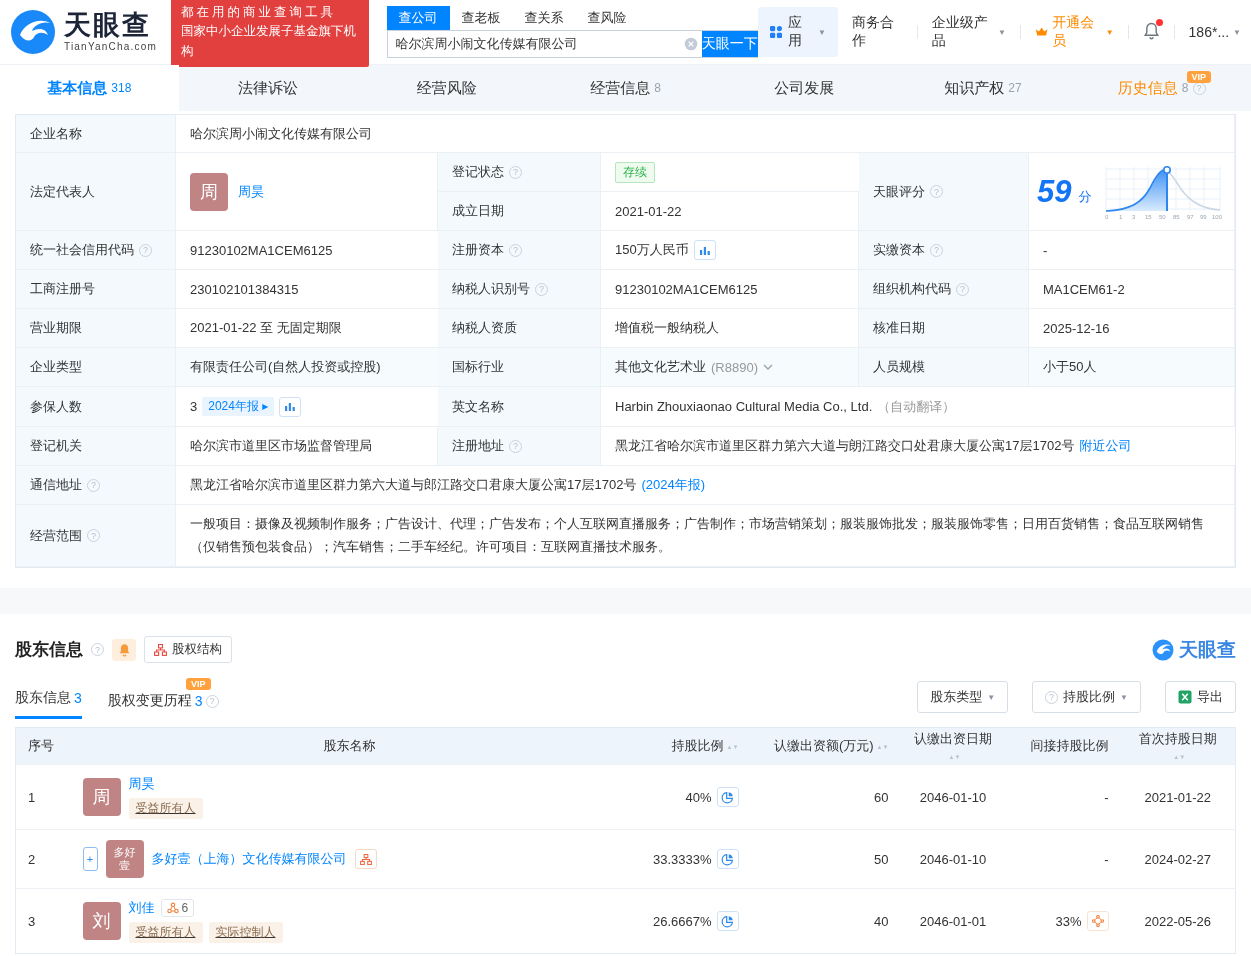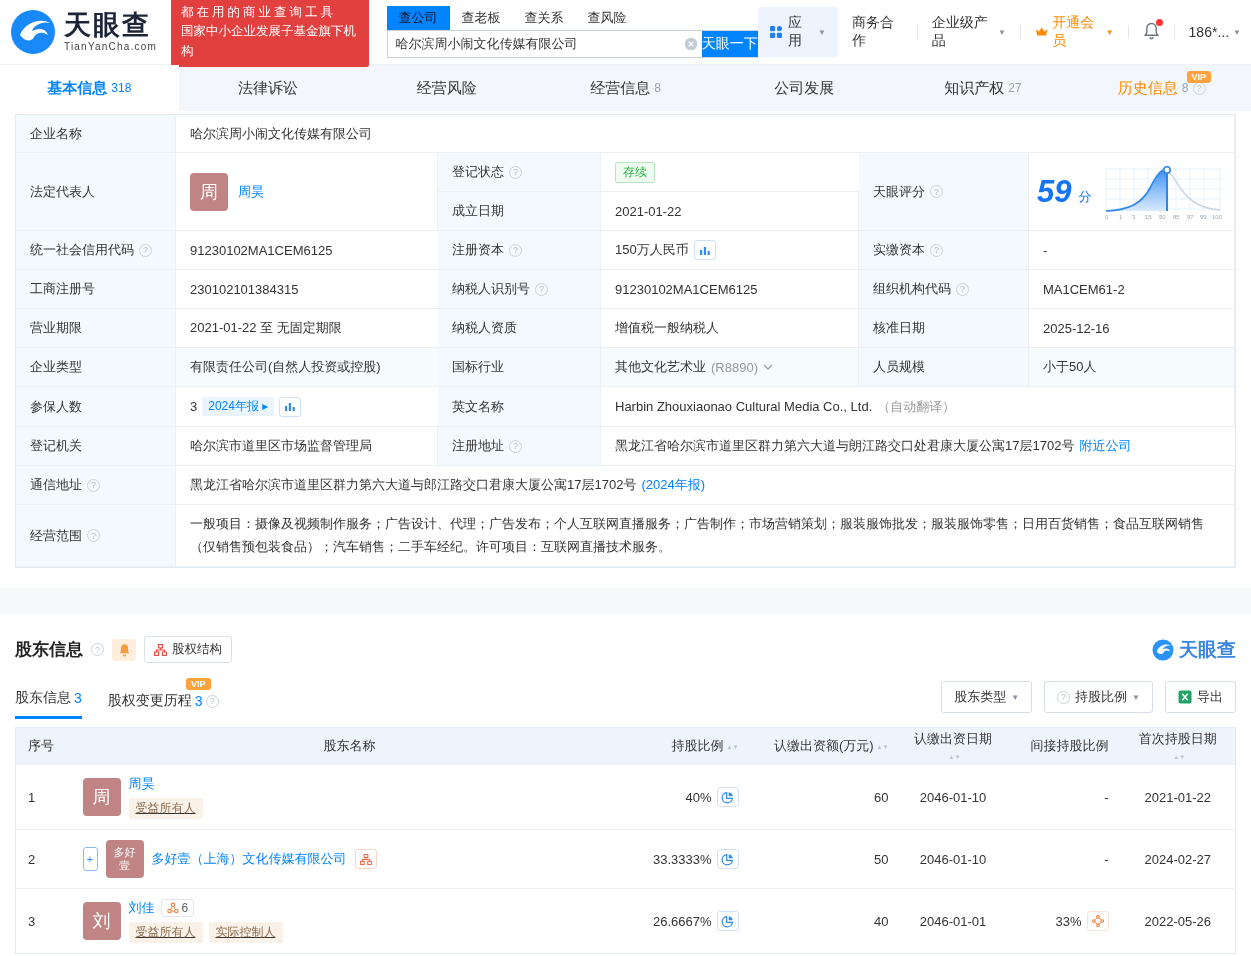--- a/index.html
+++ b/index.html
@@ -12,21 +12,21 @@
   .hdr { height:64px; display:flex; align-items:center; padding:0 10px; background:#fff; }
   .logo { display:flex; align-items:center; gap:8px; }
   .logo-swirl { width:46px; height:46px; }
   .logo-txt .cn { font-size:27px; font-weight:700; color:#1c2438; letter-spacing:2px; line-height:1; }
   .logo-txt .en { font-size:10px; color:#444; letter-spacing:1.2px; margin-top:2px; }
   .promo { margin-left:14px; background:#e23f3f; color:#fff; padding:6px 10px; border-radius:2px; line-height:1.55; font-size:12.5px; }
   .promo div:first-child { letter-spacing:3px; }
   .search-wrap { margin-left:18px; width:392px; }
   .s-tabs { display:flex; font-size:13px; }
   .s-tab { padding:3px 12px; color:#333; cursor:pointer; }
-  .s-tab.on { background:#0084ff; color:#0f172a; }
+  .s-tab.on { background:#0084ff; color:#ffffff; }
   .s-box { display:flex; border:1px solid #c9d2dc; border-right:none; height:28px; }
   .s-input { flex:1; display:flex; align-items:center; padding:0 8px; font-size:13px; color:#333; }
   .s-clear { width:22px; display:flex; align-items:center; justify-content:center; color:#b9c2cc; }
   .s-btn { width:56px; background:#0084ff; color:#fff; border:none; font-size:14px; cursor:pointer; }
   .hnav { margin-left:auto; display:flex; align-items:center; gap:14px; font-size:14px; color:#333; }
   .hnav .sep { width:1px; height:14px; background:#e3e6ea; }
   .apps-btn { display:flex; align-items:center; gap:6px; background:#edf4fd; padding:7px 12px; border-radius:3px; cursor:pointer; }
   .caret { font-size:8px; color:#8a94a0; }
   .vip-link { color:#ff8a00; display:flex; align-items:center; gap:4px; cursor:pointer; }
   .vip-link .caret { color:#ff8a00; }
@@ -67,21 +67,21 @@
   .sec-title { font-size:17px; font-weight:700; color:#222; }
   .bell-btn { width:24px; height:22px; background:#fdeedd; border:none; border-radius:3px; display:flex; align-items:center; justify-content:center; cursor:pointer; }
   .struct-btn { display:flex; align-items:center; gap:5px; border:1px solid #dbe1e8; background:#fff; border-radius:3px; padding:4px 9px; font-size:12.5px; color:#333; cursor:pointer; }
   .wm { margin-left:auto; display:flex; align-items:center; gap:5px; opacity:.92; }
   .wm span { font-size:19px; font-weight:700; color:#2a7de1; }
   .sec-tabs { display:flex; align-items:flex-end; gap:26px; margin-top:18px; position:relative; }
   .sec-tab { font-size:14px; color:#333; padding-bottom:9px; position:relative; cursor:pointer; display:flex; gap:3px; align-items:center; }
   .sec-tab.on { border-bottom:3px solid #0084ff; }
   .sec-tab .cnt { color:#0084ff; }
   .sec-tab .vipb { top:-14px; right:8px; }
-  .sec-actions { margin-left:auto; display:flex; gap:12px; margin-bottom:6px; }
+  .sec-actions { margin-left:auto; display:flex; gap:24px; margin-bottom:6px; }
   .act-btn { display:flex; align-items:center; gap:5px; border:1px solid #d8dee6; background:#fff; border-radius:3px; padding:6px 12px; font-size:13px; color:#333; cursor:pointer; }
 
   
   .sh-table { width:100%; border:1px solid #e4eaf1; border-collapse:collapse; margin-top:8px; }
   .sh-table th { background:#edf4fb; font-weight:400; font-size:13px; color:#333; height:37px; padding:0 12px; }
   .sh-table td { border-top:1px solid #edf1f6; padding:10px 12px; font-size:13px; color:#333; height:58px; }
   .sorts { display:inline-flex; flex-direction:column; font-size:6px; color:#b9c3cd; line-height:.9; vertical-align:1px; margin-left:3px; }
   .sh-name { display:flex; align-items:center; gap:8px; }
   .tagrow { display:flex; gap:6px; margin-top:5px;text-decoration:underline; }
   .tan-badge { background:#faf2e8; color:#8a6a4e; font-size:12px; padding:2px 7px; border-radius:2px; }

